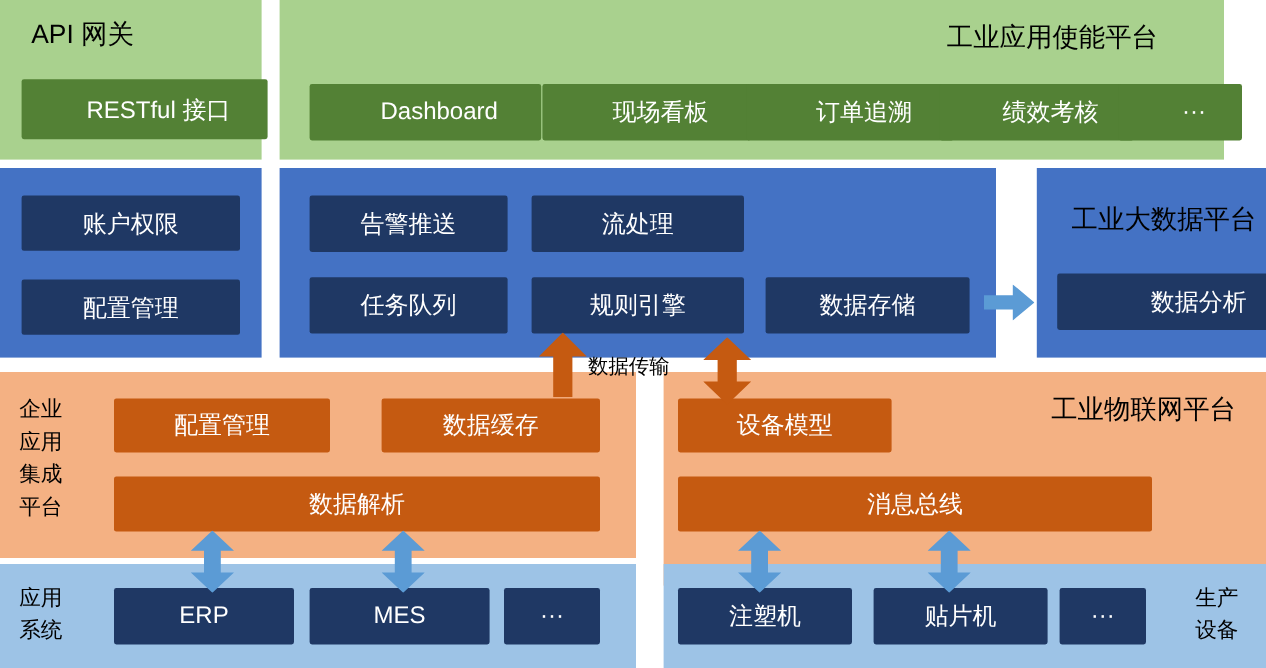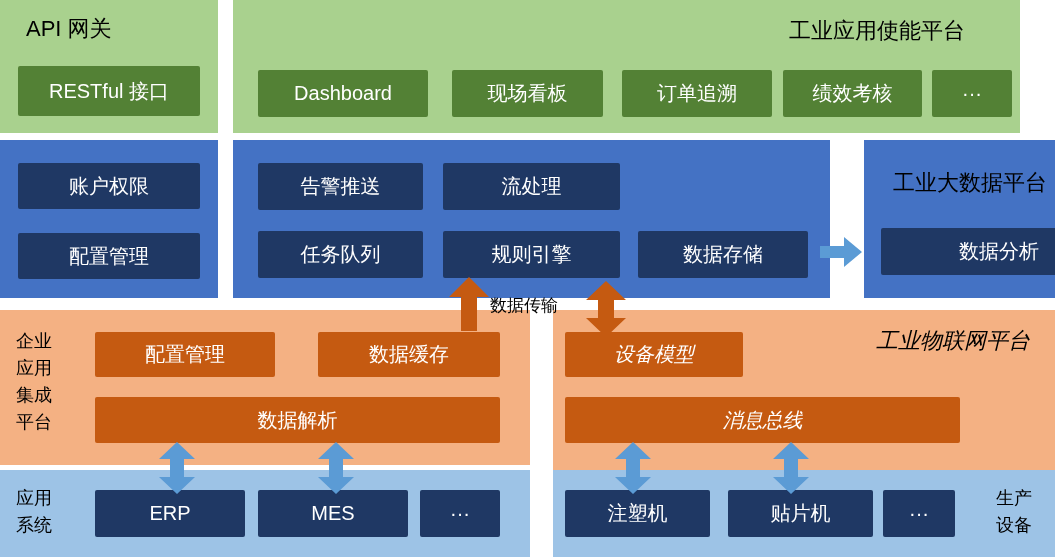--- a/index.html
+++ b/index.html
@@ -14,21 +14,21 @@
   .green-light{background:#a9d18e;}
   .blue-mid{background:#4472c4;}
   .orange-light{background:#f4b183;}
   .blue-light{background:#9dc3e6;}
   .btn{
     position:absolute;
     display:flex;align-items:center;justify-content:center;
     color:#ffffff;font-size:20px;border-radius:2px;
     white-space:nowrap;
   }
-  .green-dark{background:#538135;}
+  .green-dark{background:#538135;padding-left:23px;}
   .navy{background:#1f3864;}
   .orange-dark{background:#c55a11;}
   .title{position:absolute;color:#000000;font-size:22px;white-space:nowrap;}
   .vtitle{position:absolute;color:#000000;font-size:18px;line-height:27px;}
   .arrow{position:absolute;z-index:4;}
   .arrow-orange{fill:#c55a11;}
   .arrow-blue{fill:#5b9bd5;}
   .float-label{position:absolute;z-index:6;color:#000000;font-size:17px;white-space:nowrap;}
 </style>
 </head>
@@ -73,21 +73,21 @@
       <div>企业</div>
       <div>应用</div>
       <div>集成</div>
       <div>平台</div>
     </div>
     <div class="btn orange-dark" style="left:95px;top:22px;width:180px;height:45px;">配置管理</div>
     <div class="btn orange-dark" style="left:95px;top:87px;width:405px;height:46px;">数据解析</div>
     <div class="btn orange-dark" style="left:318px;top:22px;width:182px;height:45px;">数据缓存</div>
   </div>
 
-  <div class="block orange-light" style="left:553px;top:310px;width:502px;height:178px;font-style:italic;">
+  <div class="block orange-light" style="left:553px;top:310px;width:502px;height:178px;">
     <div class="title" style="right:25px;top:16px;">工业物联网平台</div>
     <div class="btn orange-dark" style="left:12px;top:22px;width:178px;height:45px;">设备模型</div>
     <div class="btn orange-dark" style="left:12px;top:87px;width:395px;height:46px;">消息总线</div>
   </div>
 
   <div class="block blue-light" style="left:0;top:470px;width:530px;height:87px;">
     <div class="vtitle" style="left:16px;top:15px;">
       <div>应用</div>
       <div>系统</div>
     </div>

